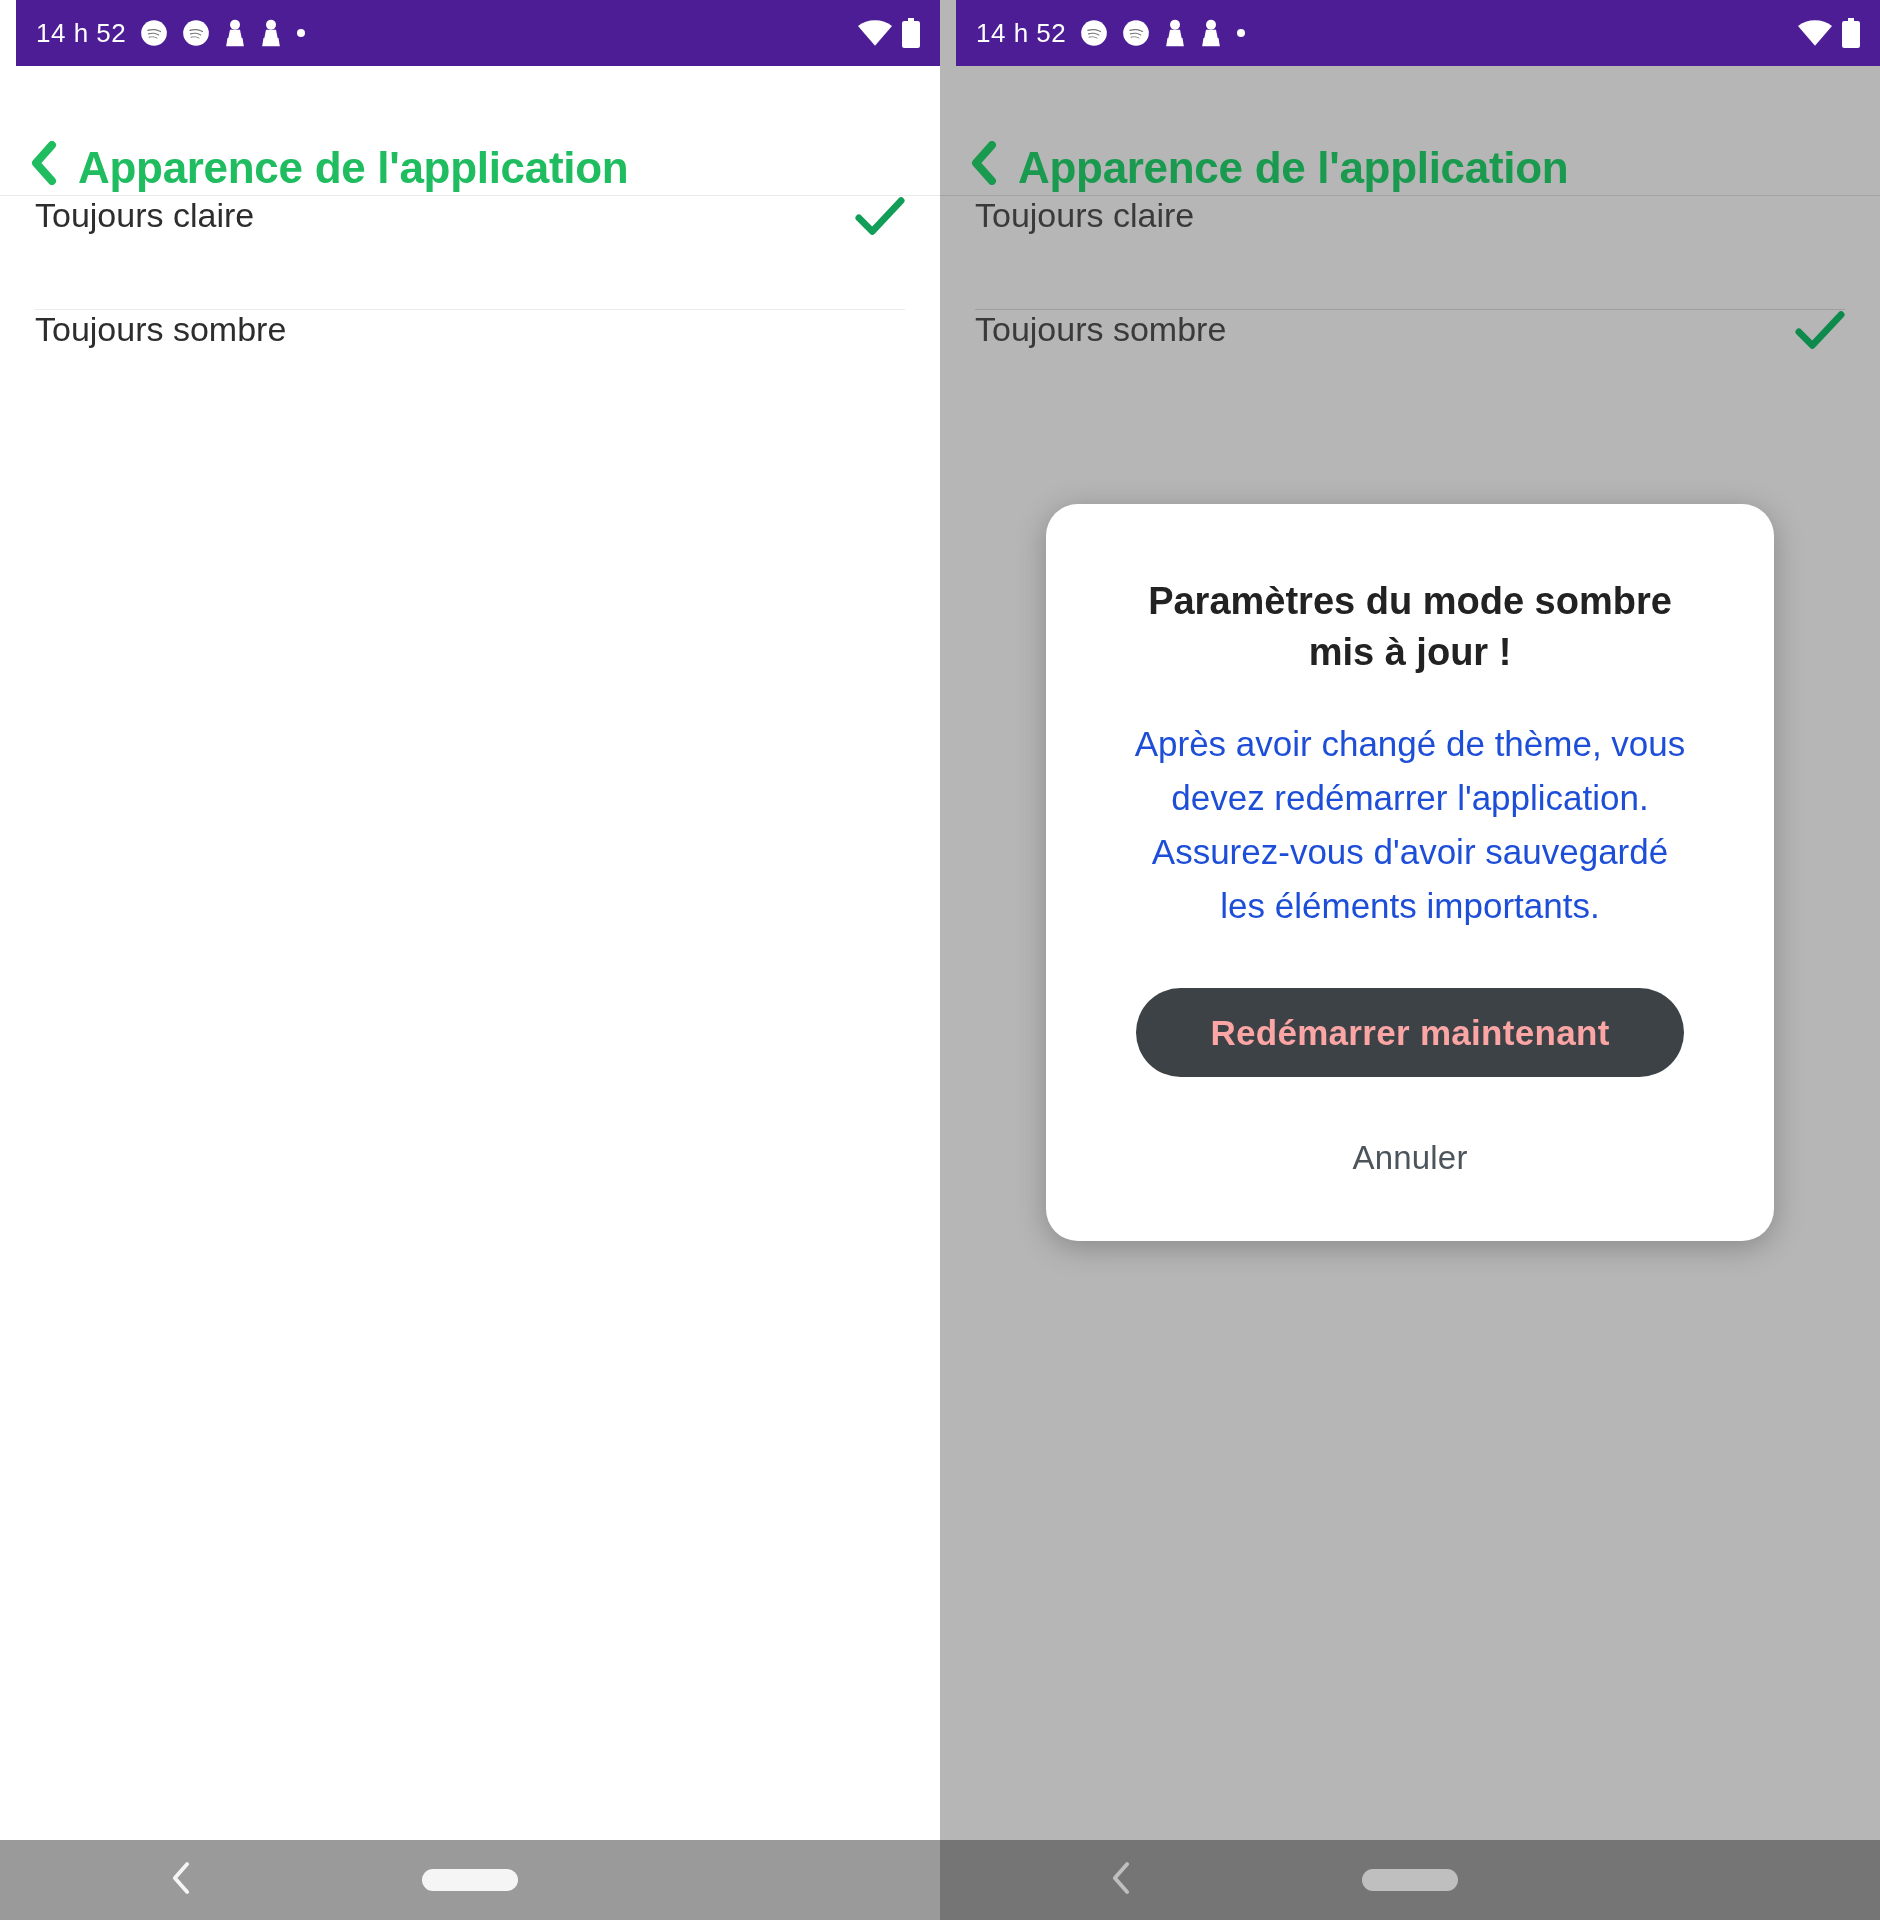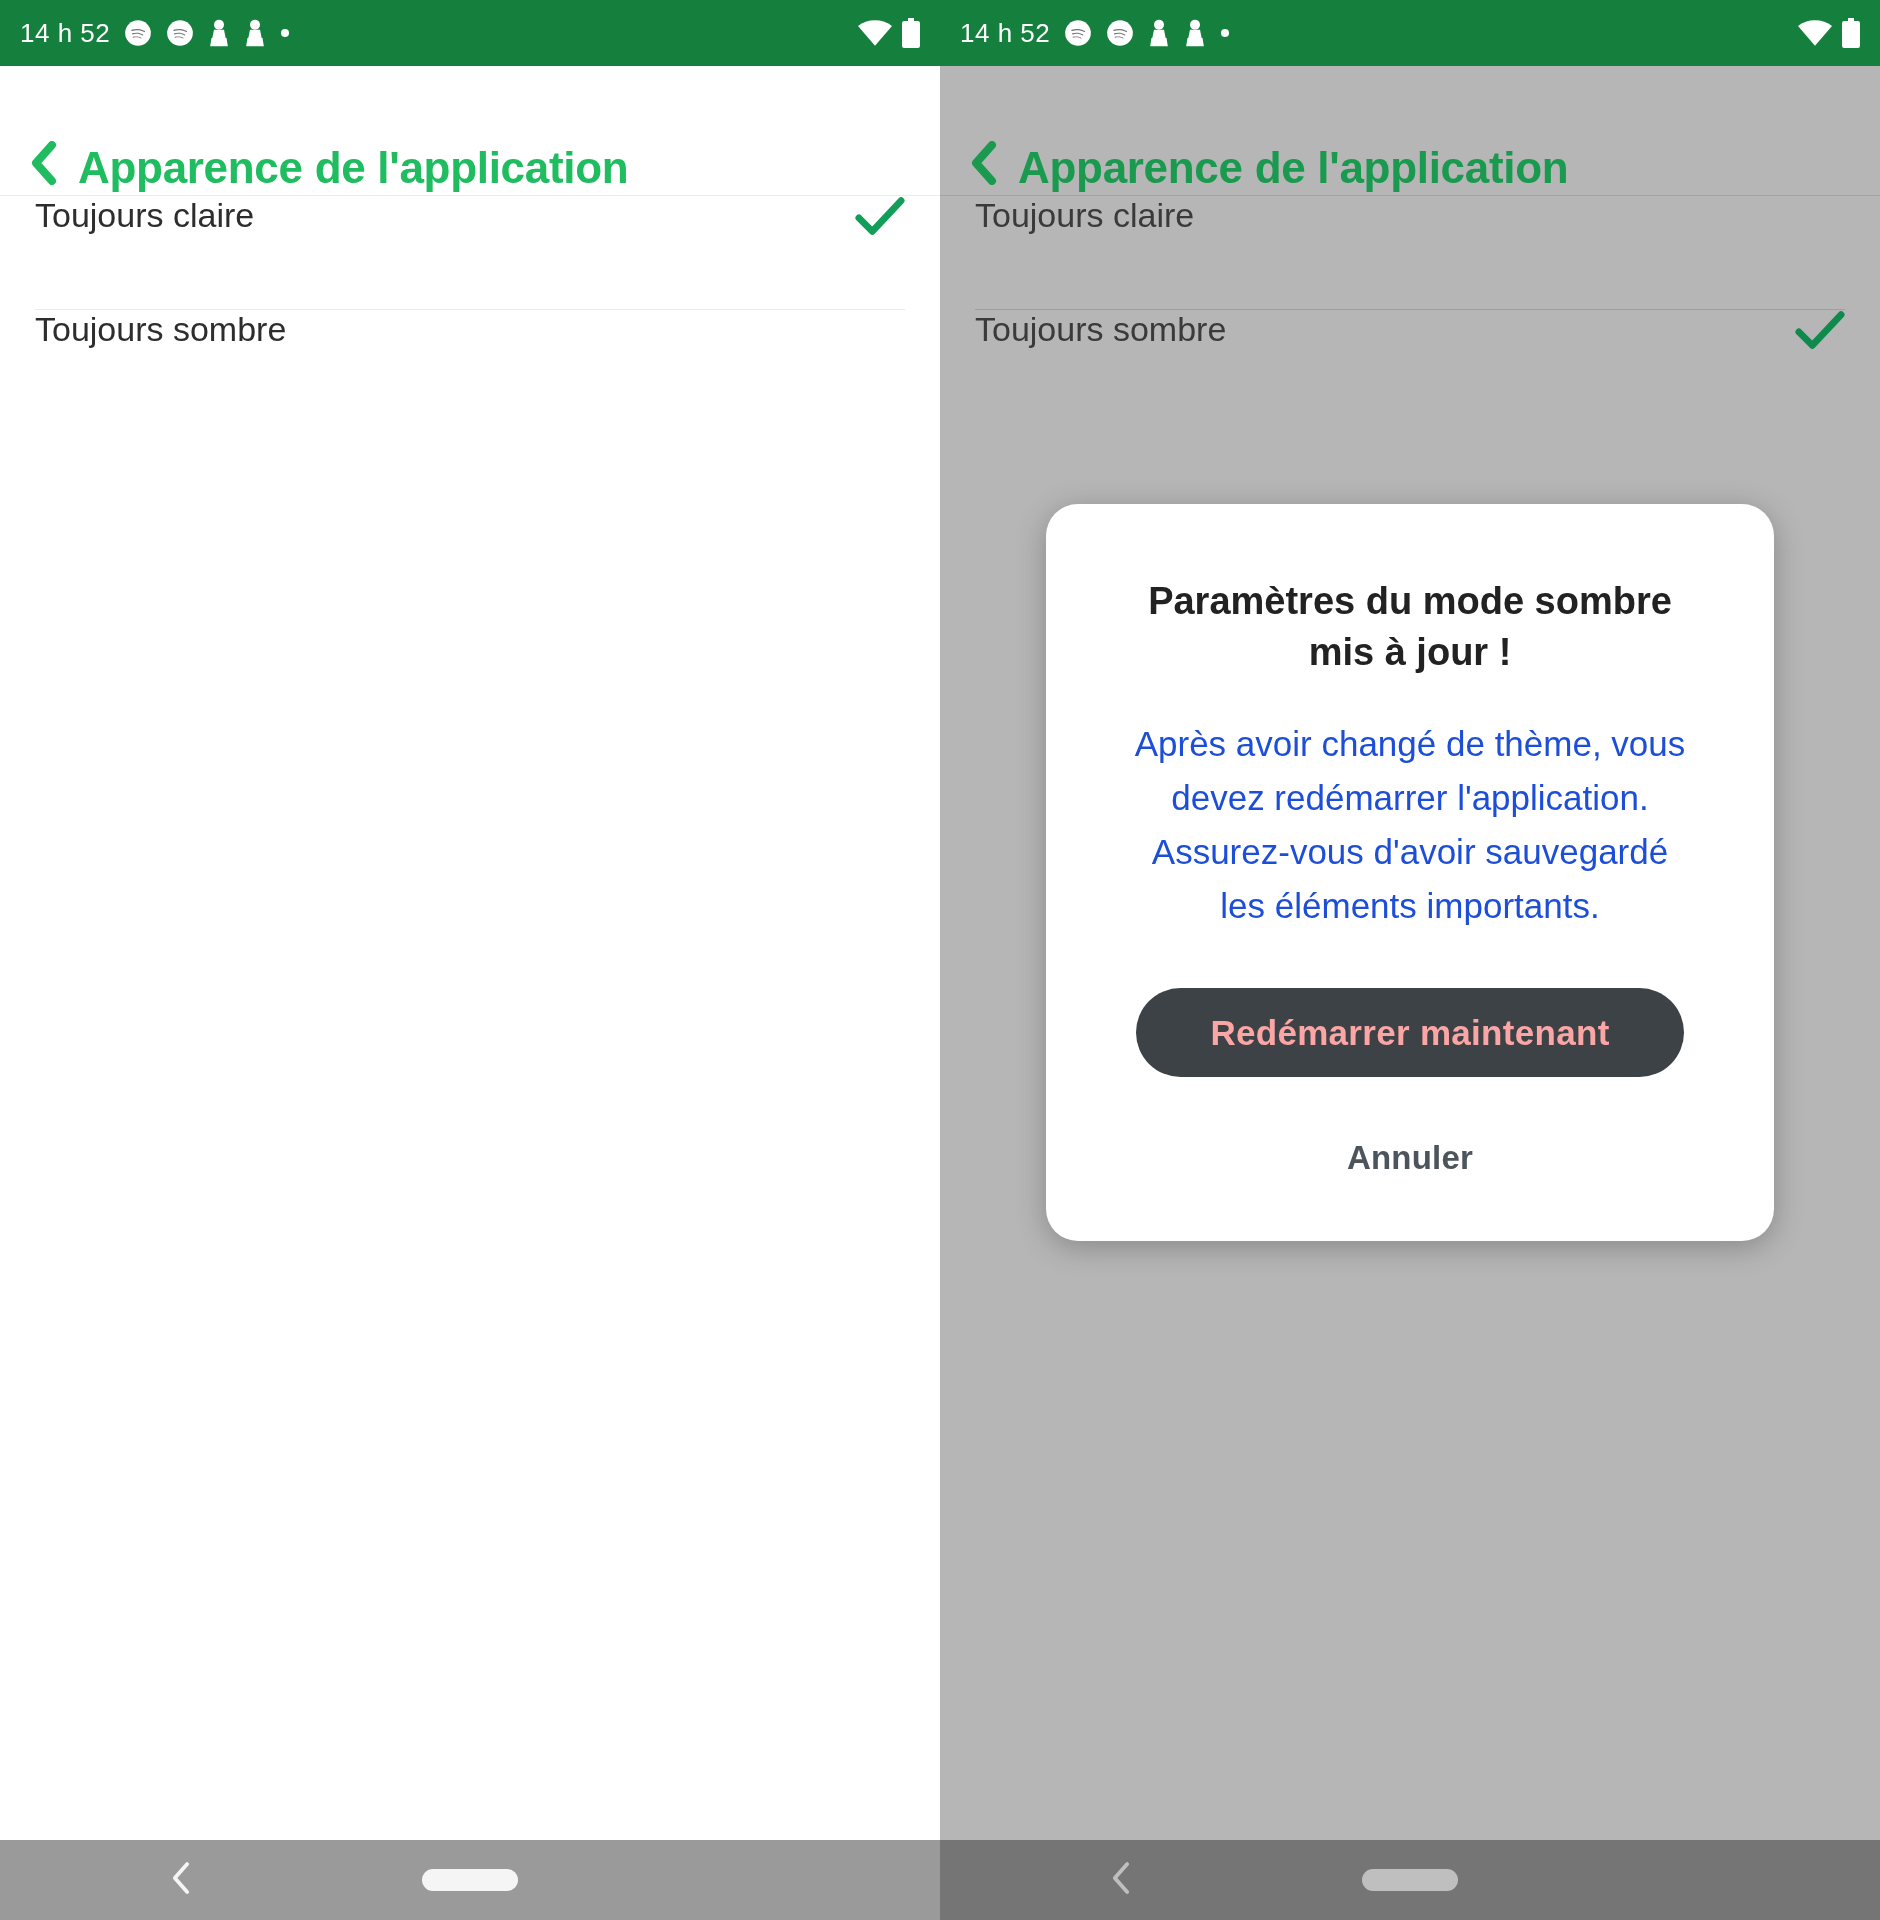--- a/index.html
+++ b/index.html
@@ -3,21 +3,21 @@
 <meta charset="utf-8">
 <style>
   * { box-sizing: border-box; margin: 0; padding: 0; }
   html, body { width: 1880px; height: 1920px; font-family: -apple-system, 'Segoe UI', Helvetica, Arial, sans-serif; }
   body { display: flex; background: #616161; }
   .screen { width: 940px; height: 1920px; position: relative; display: flex; flex-direction: column; }
   .screen-left { background: #ffffff; }
   .screen-right { background: #b6b6b6; }
 
   
-  .status-bar { height: 66px; background: #15803d; display: flex; align-items: center; justify-content: space-between; padding: 4px 20px; color: #fff; font-size: 26px; }
+  .status-bar { height: 66px; background: #4c1d95; display: flex; align-items: center; justify-content: space-between; padding: 4px 20px; color: #fff; font-size: 26px; margin-left: 16px; }
   .status-left { display: flex; align-items: center; gap: 14px; }
   .status-right { display: flex; align-items: center; gap: 10px; }
   .status-bar svg { display: block; }
   .status-time { letter-spacing: 0.5px; font-weight: 500; }
 
   
   .app-header { height: 130px; display: flex; align-items: flex-end; padding: 0 30px; border-bottom: 1px solid rgba(0,0,0,0.08); }
   .screen-right .app-header { border-bottom-color: rgba(0,0,0,0.1); }
   .back-btn { display: flex; align-items: center; gap: 20px; color: #1fbc60; font-size: 44px; font-weight: 600; letter-spacing: -0.3px; }
   .back-chevron svg { width: 28px; height: 44px; }
@@ -38,21 +38,21 @@
   .nav-pill { width: 96px; height: 22px; border-radius: 11px; }
   .screen-left .nav-pill { background: #f5f5f5; }
   .screen-right .nav-pill { background: #bfbfbf; }
   .nav-spacer { width: 22px; }
 
   
   .dialog { position: absolute; left: 106px; right: 106px; top: 504px; background: #ffffff; border-radius: 32px; padding: 72px 60px 54px; box-shadow: 0 6px 30px rgba(0,0,0,0.25); text-align: center; }
   .dialog-title { font-size: 38px; font-weight: 700; color: #222; line-height: 1.35; margin-bottom: 38px; padding: 0 6px; }
   .dialog-body { font-size: 35px; color: #1d4ed8; line-height: 1.55; margin-bottom: 54px; padding: 0 20px; }
   .dialog-primary { background: #3d4247; color: #fca5a5; font-size: 35px; font-weight: 600; border: none; border-radius: 54px; padding: 22px 20px; width: 90%; margin: 0 auto 52px; display: block; line-height: 1.3; letter-spacing: 0.3px; }
-  .dialog-secondary { background: transparent; color: #4d555c; font-size: 33px; font-weight: 700; border: none; display: block; margin: 0 auto; padding: 10px 20px; letter-spacing: 0.2px; }
+  .dialog-secondary { background: transparent; color: #4d555c; font-size: 33px; font-weight: 400; border: none; display: block; margin: 0 auto; padding: 10px 20px; letter-spacing: 0.2px; }
 </style>
 </head>
 <body>
 
 <div class="screen screen-left">
   <div class="status-bar">
     <div class="status-left">
       <span class="status-time">14 h 52</span>
       <span>
           <svg width="28" height="28" viewBox="0 0 24 24" fill="#fff">

